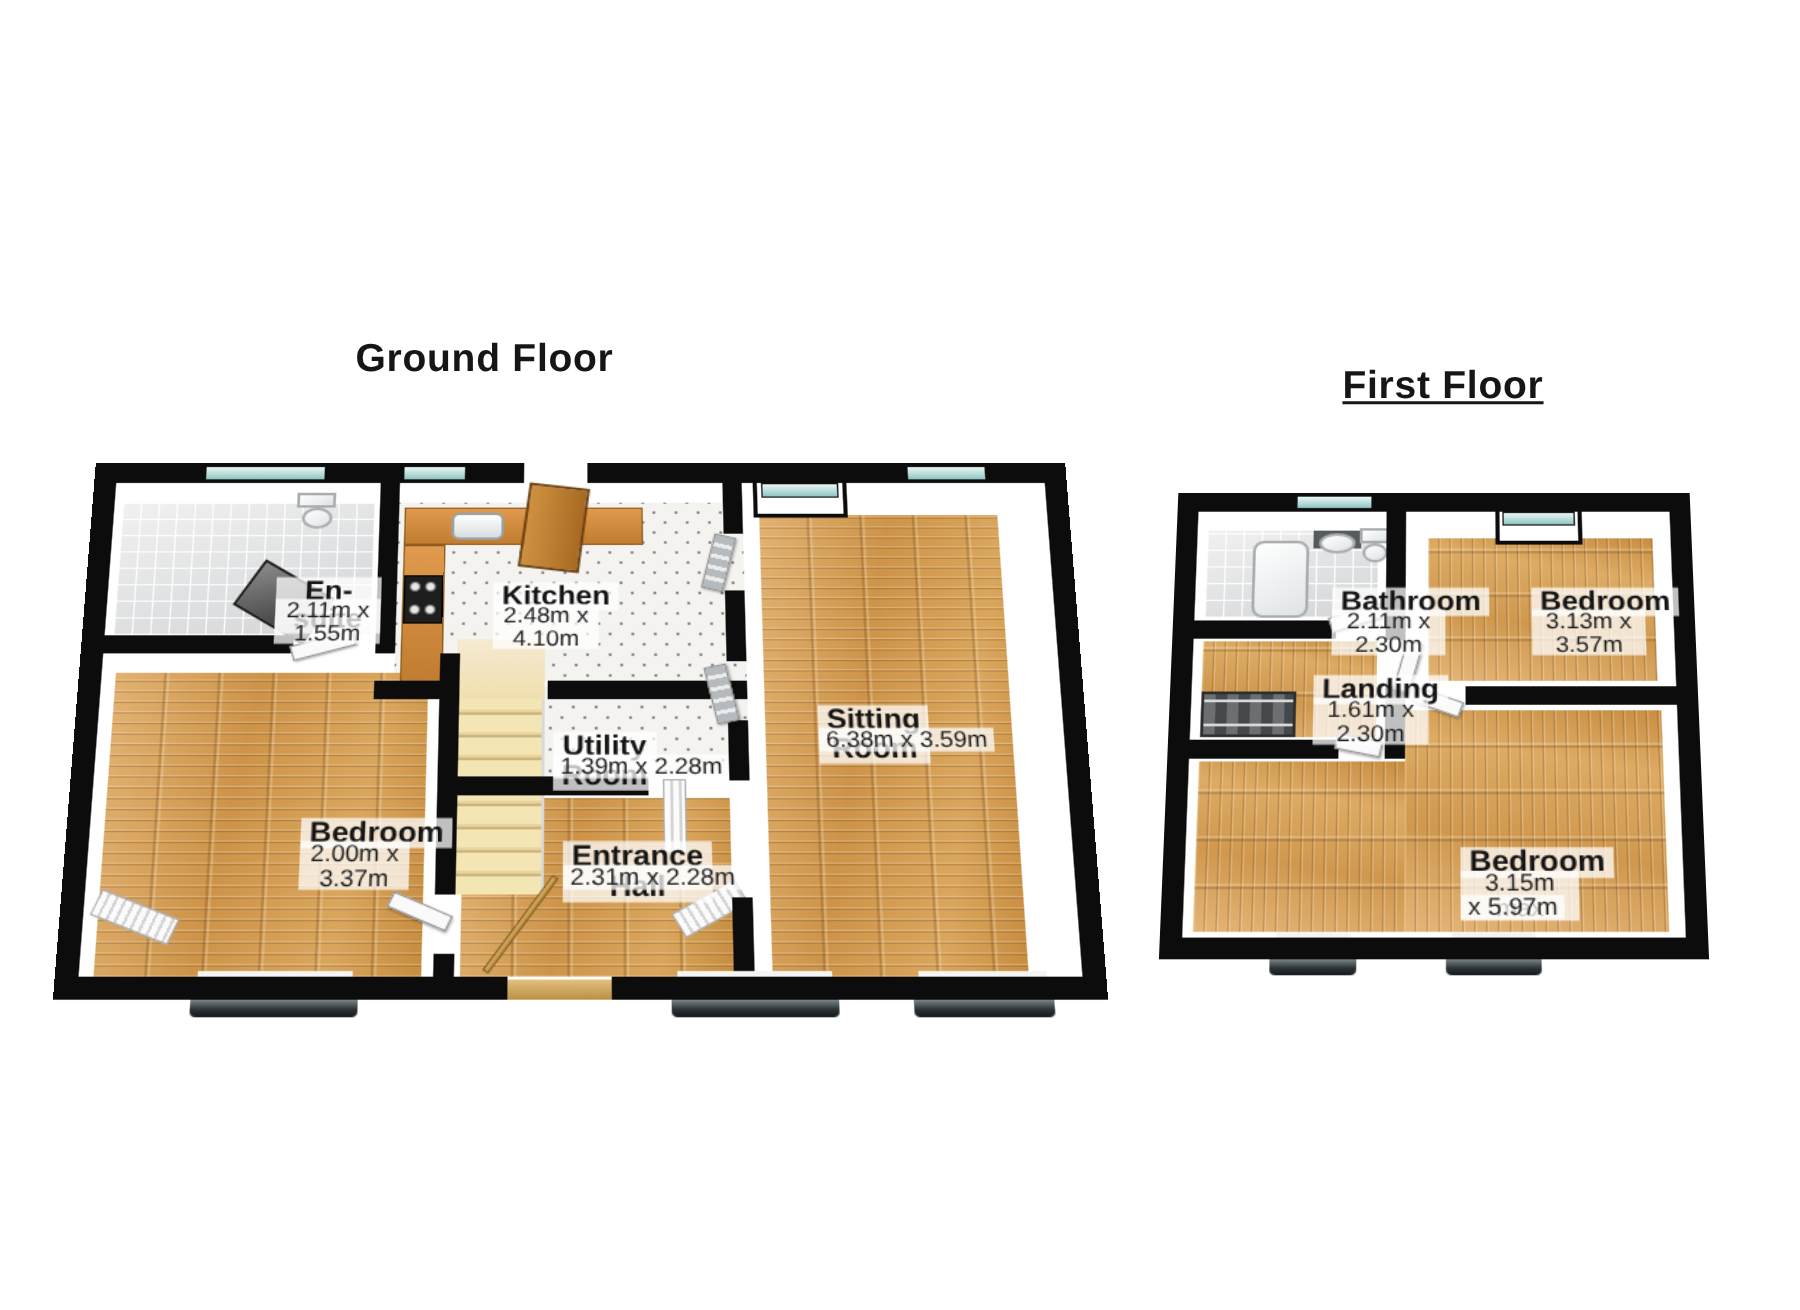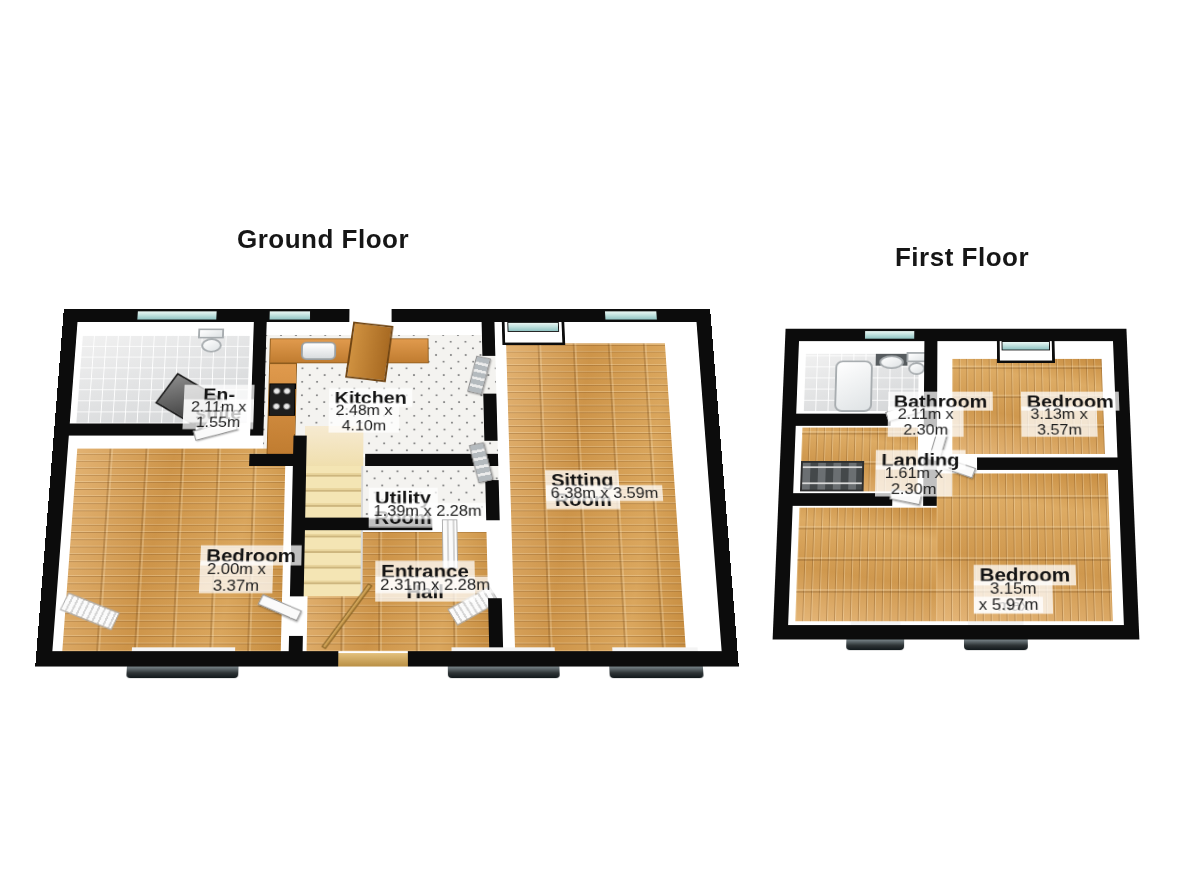--- a/index.html
+++ b/index.html
@@ -166,21 +166,21 @@
         <br>
       <span class="dm">2.00m x 3.37m</span>
     </div>
     <div class="room-label" style="left:341px;top:300px;width:110px;">
       <span class="nm">Entrance Hall</span>
         <br>
       <span class="dm" style="white-space:nowrap;">2.31m x 2.28m</span>
     </div>
   </div>
 
-  <div class="floor-title" style="left:962px;top:257px;">First Floor</div>
+  <div class="floor-title" style="left:962px;top:257px;text-decoration:underline;">First Floor</div>
 
   <div class="plan" style="left:772px;top:292px;width:368px;height:362px;">
 
     <div class="tile" style="left:22px;top:30px;width:122px;height:68px;"></div>
     <div class="wood-v" style="left:180px;top:36px;width:160px;height:110px;"></div>
     <div class="wood-v" style="left:22px;top:116px;width:122px;height:72px;"></div>
     <div class="wood-v" style="left:164px;top:168px;width:178px;height:160px;"></div>
     <div class="wood-v" style="left:22px;top:206px;width:142px;height:122px;"></div>
 
     <div class="fixture" style="left:55px;top:38px;width:40px;height:60px;border-radius:8px;"></div>

